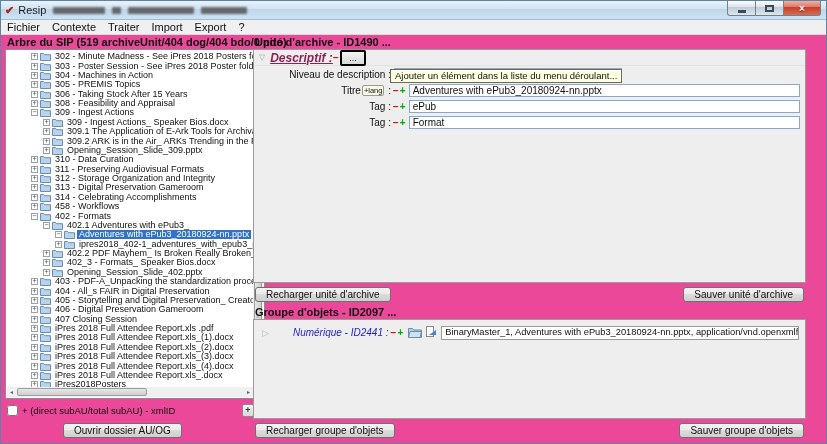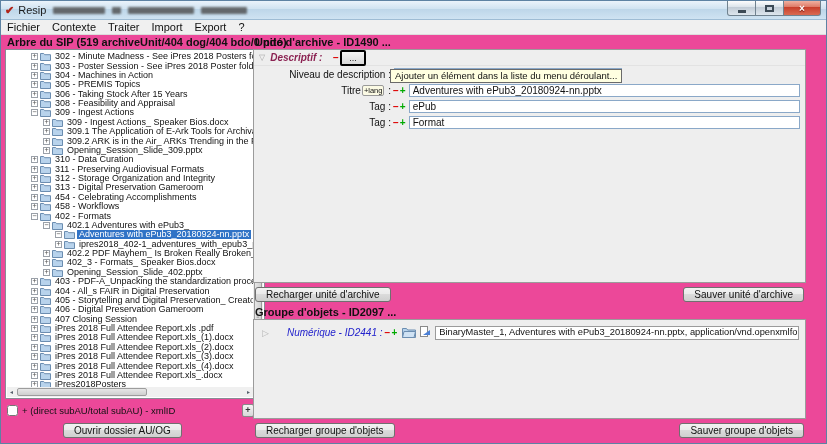--- a/index.html
+++ b/index.html
@@ -54,21 +54,21 @@
   .mb-plus{left:241px;} .mb-minus{left:254px;}
   .win-btn{font-family:"Liberation Sans",sans-serif;font-size:10px;color:#111;padding:1px 10px;border:1px solid #707070;border-radius:3px;
     background:linear-gradient(#f2f2f2,#ebebeb 45%,#dcdcdc 46%,#cfcfcf);}
   .open-btn{position:absolute;left:62px;top:388px;}
   
   .rp{position:absolute;left:252px;top:0;width:555px;height:100%;}
   .unit-header{position:absolute;left:2px;top:1px;}
   .unit-box{position:absolute;left:0;top:14px;width:553px;height:234px;border:1px solid #9b9b9b;background:#eeeeee;}
   .row-desc{position:relative;height:16px;display:flex;align-items:center;border-bottom:1px solid #e2e2e2;}
   .tri{color:#a6a6a6;font-size:8px;margin:0 5px 0 5px;}
-  .desc-label{font-style:italic;font-weight:bold;font-size:10px;color:#8b2252;}
+  .desc-label{font-style:italic;font-weight:bold;font-size:12px;color:#8b2252;text-decoration:underline;}
   .desc-minus{position:absolute;left:77px;}
   .more-btn{position:absolute;left:86px;top:0px;width:26px;height:16px;border:2px solid #000;border-radius:2px;
     background:linear-gradient(#f4f4f4,#d9d9d9);font-size:9px;line-height:10px;text-align:center;color:#222;padding:0;}
   .frow{position:relative;display:flex;align-items:center;height:15px;margin-top:1px;}
   .flabel{width:137px;flex:none;text-align:right;font-size:10px;color:#111;white-space:nowrap;}
   .lang-badge{display:inline-block;font-size:7.5px;border:1px solid #9a9a9a;background:#fbfae4;border-radius:2px;padding:0 1px;margin:0 1px;vertical-align:1px;}
   .sym-minus{color:#dd0000;font-weight:bold;font-size:10px;margin-left:2px;line-height:1;}
   .sym-plus{color:#00aa00;font-weight:bold;font-size:10px;margin-left:1px;line-height:1;}
   .ffield{flex:1;margin-left:3px;margin-right:5px;height:13px;border:1px solid #8aa8c8;background:#fff;font-size:10px;padding:0 3px;
     font-family:"Liberation Sans",sans-serif;color:#111;}
@@ -77,21 +77,21 @@
     font-size:6px;color:#33414d;text-align:center;line-height:11px;border-left:1px solid #b5c6d6;}
   .tooltip{position:absolute;left:136px;top:2px;z-index:6;height:14px;line-height:12px;background:#ffffe1;border:1px solid #6a6a6a;
     padding:0 4px;font-size:9.5px;color:#111;white-space:nowrap;}
   .unit-btns{position:absolute;left:0;top:252px;width:553px;height:18px;}
   .btn-left{position:absolute;left:2px;top:0;}
   .btn-right{position:absolute;right:2px;top:0;}
   .obj-header{position:absolute;left:2px;top:271px;}
   .obj-box{position:absolute;left:0;top:284px;width:553px;height:100px;border:1px solid #9b9b9b;background:#eeeeee;}
   .obj-row{position:relative;display:flex;align-items:center;height:17px;margin-top:4px;}
   .obj-tri{color:#b5b5b5;font-size:9px;margin:0 8px 0 8px;}
-  .obj-label{font-style:italic;font-size:10px;color:#2222cc;margin-left:10px;white-space:nowrap;}
+  .obj-label{font-style:italic;font-size:10px;color:#2222cc;margin-left:16px;white-space:nowrap;}
   .obj-icons{display:flex;align-items:center;margin-left:5px;gap:3px;}
   .obj-field{flex:1;margin-left:4px;margin-right:6px;height:14px;border:1px solid #9b9b9b;background:#fff;font-size:9.3px;padding:0 3px;
     font-family:"Liberation Sans",sans-serif;color:#111;overflow:hidden;white-space:nowrap;}
   .obj-btns{position:absolute;left:0;top:388px;width:553px;height:18px;}
 </style>
 </head>
 <body>
 
 <div class="window">
 
@@ -281,21 +281,21 @@
             <span class="tlabel">313 - Digital Preservation Gameroom</span>
           </div>
 
           <div class="trow" style="padding-left: 24px;">
             <span class="expander">+</span>
             <span class="tfolder">
               <svg width="11" height="9" viewBox="0 0 11 9">
                 <path d="M.5 1.5h3.2l1 1.2h5.8v5.8H.5z" fill="#b8d3ec" stroke="#6b8db0"></path>
               </svg>
             </span>
-            <span class="tlabel">454 - Celebrating Accomplishments</span>
+            <span class="tlabel">314 - Celebrating Accomplishments</span>
           </div>
 
           <div class="trow" style="padding-left: 24px;">
             <span class="expander">+</span>
             <span class="tfolder">
               <svg width="11" height="9" viewBox="0 0 11 9">
                 <path d="M.5 1.5h3.2l1 1.2h5.8v5.8H.5z" fill="#b8d3ec" stroke="#6b8db0"></path>
               </svg>
             </span>
             <span class="tlabel">458 - Workflows</span>

